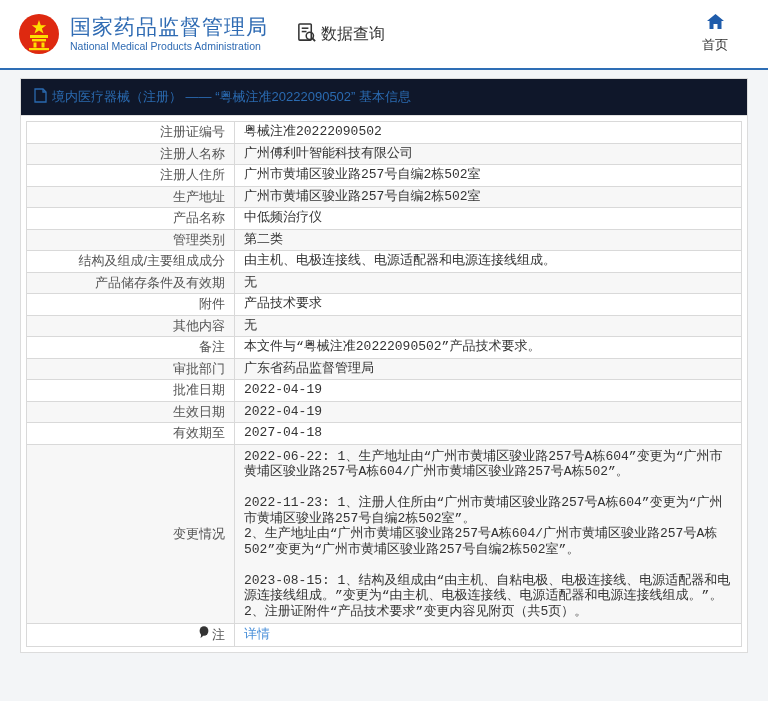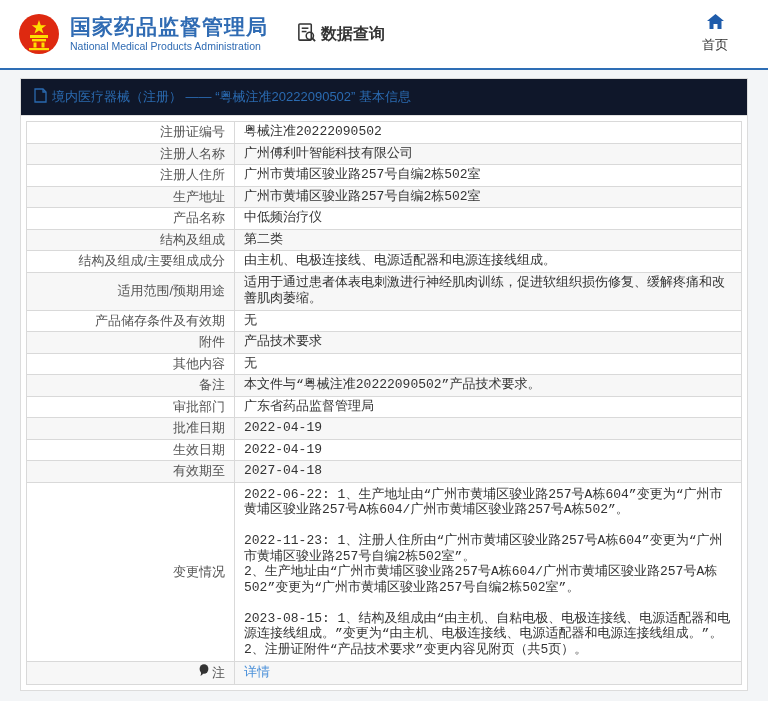--- a/index.html
+++ b/index.html
@@ -5,23 +5,23 @@
   * { margin:0; padding:0; box-sizing:border-box; }
   html,body { width:768px; height:701px; overflow:hidden;
     font-family:"Liberation Sans","DejaVu Sans",sans-serif;
     background:#f3f5f7; }
   
   .header { height:70px; background:#ffffff; display:flex; align-items:center;
     border-bottom:2px solid #2e6eb5; padding:0 18px; }
   .logo-group { display:flex; align-items:center; }
   .emblem { width:42px; height:42px; flex:0 0 auto; }
   .logo-text { margin-left:10px; }
-  .logo-title { color:#2f6bb3; font-size:21px; font-weight:bold; letter-spacing:1px; line-height:24px; }
+  .logo-title { color:#2f6bb3; font-size:21px; font-weight:normal; letter-spacing:1px; line-height:24px; }
   .logo-sub { color:#2f6bb3; font-size:10.5px; line-height:14px; }
-  .data-query { display:flex; align-items:center; margin-left:28px; color:#333; font-size:16px; font-weight:700;justify-content:space-between; }
+  .data-query { display:flex; align-items:center; margin-left:28px; color:#333; font-size:16px; font-weight:400;justify-content:space-between; }
   .data-query svg { margin-right:4px; }
   .header-spacer { flex:1; }
   .nav { display:flex; align-items:center; gap:34px; margin-right:22px; }
   .nav-item { display:flex; flex-direction:column; align-items:center; cursor:pointer; }
   .nav-item .nav-label { color:#333; font-size:13px; margin-top:3px; }
   
   .page { padding:8px 20px 0 20px; }
   .panel { background:#ffffff; border:1px solid #dcdcdc; }
   .breadcrumb { background:#0f172a; padding:9px 13px; color:#2a6ab0; font-size:13px;
     display:flex; align-items:center; border-bottom:1px solid #e0e0e0; }
@@ -116,30 +116,26 @@
         </tr>
         <tr>
           <td class="lbl">生产地址</td>
           <td class="val">广州市黄埔区骏业路257号自编2栋502室</td>
         </tr>
         <tr>
           <td class="lbl">产品名称</td>
           <td class="val">中低频治疗仪</td>
         </tr>
         <tr>
-          <td class="lbl">结构及组成</td>
+          <td class="lbl">管理类别</td>
           <td class="val">第二类</td>
         </tr>
         <tr>
           <td class="lbl">结构及组成/主要组成成分</td>
           <td class="val">由主机、电极连接线、电源适配器和电源连接线组成。</td>
-        </tr>
-        <tr>
-          <td class="lbl">适用范围/预期用途</td>
-          <td class="val">适用于通过患者体表电刺激进行神经肌肉训练，促进软组织损伤修复、缓解疼痛和改善肌肉萎缩。</td>
         </tr>
         <tr>
           <td class="lbl">产品储存条件及有效期</td>
           <td class="val">无</td>
         </tr>
         <tr>
           <td class="lbl">附件</td>
           <td class="val">产品技术要求</td>
         </tr>
         <tr>

